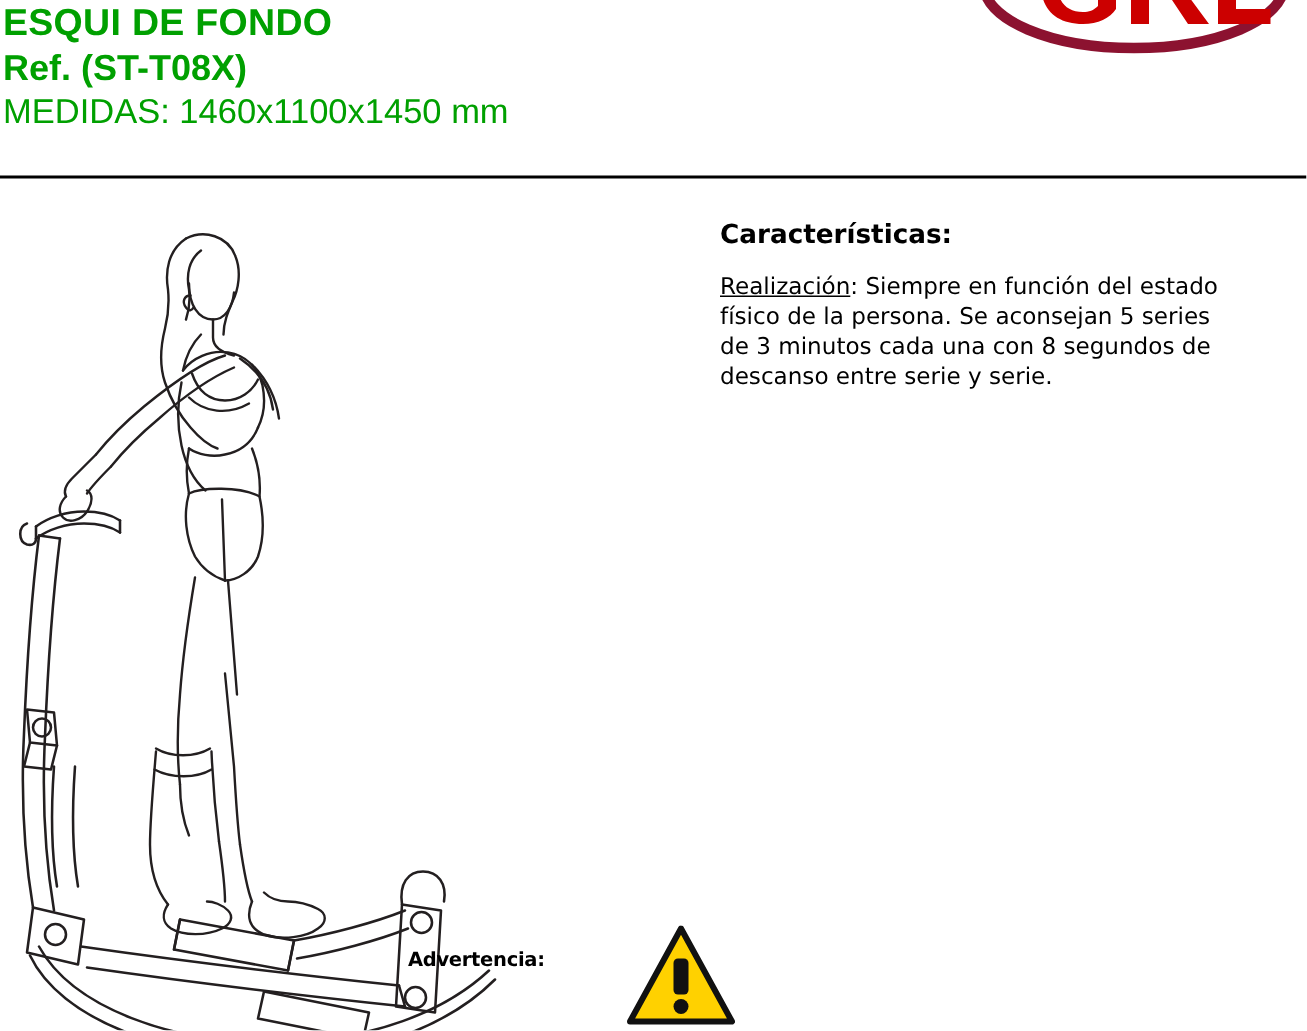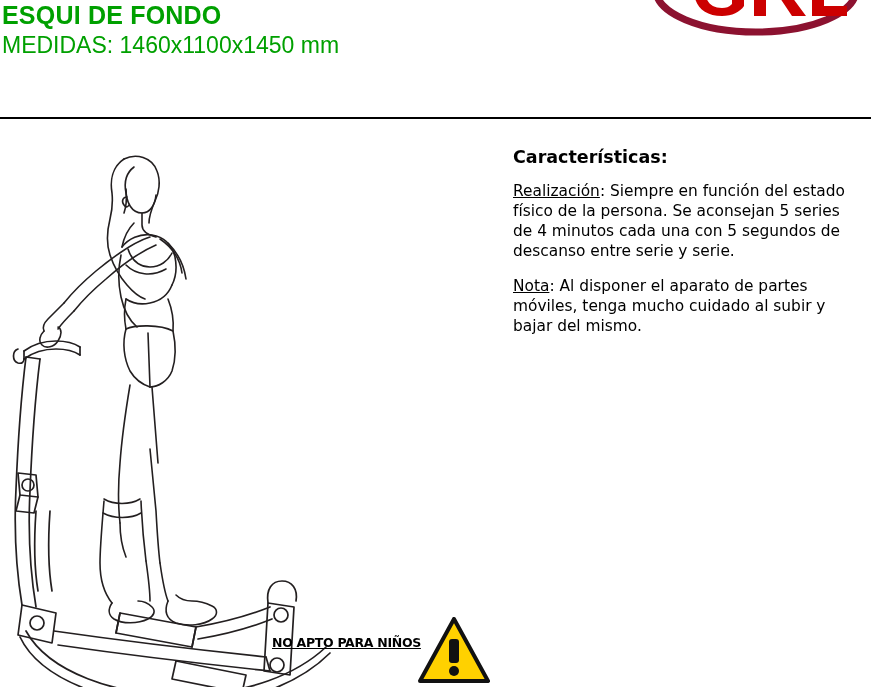--- a/index.html
+++ b/index.html
@@ -75,21 +75,21 @@
     position: absolute;
     left: 0px;
     top: 0px;
     width: 480px;
     height: 568px;
   }
 
   
   .text-col {
     position: absolute;
-    left: 513px;
+    left: 480px;
     top: 28px;
     width: 340px;
     color: #000000;
   }
   .car-heading {
     font-family: "DejaVu Sans", sans-serif;
     font-size: 17.5px;
     font-weight: bold;
     margin: 0 0 14px 0;
   }
@@ -133,20 +133,21 @@
     top: -16px;
   }
 </style>
 </head>
 <body>
 
 <div class="header">
 
   <div class="title-block">
     <div class="title-line1">ESQUI DE FONDO</div>
+    <div class="title-line2">Ref. (ST-T08X)</div>
     <div class="title-line3">MEDIDAS: 1460x1100x1450 mm</div>
   </div>
 
   <div class="logo-wrap">
     <svg width="220" height="96" viewBox="0 0 220 96" xmlns="http://www.w3.org/2000/svg">
       <ellipse cx="110" cy="30" rx="100" ry="42" fill="none" stroke="#8c1230" stroke-width="7"></ellipse>
       <path d="M72 4 C56 4 48 16 48 30 C48 46 58 56 76 56 C86 56 94 52 98 46 L98 28 L74 28 L74 38 L86 38 L86 44 C83 47 80 48 76 48 C65 48 59 41 59 30 C59 19 65 12 74 12 C80 12 85 15 87 20 L98 16 C94 8 85 4 72 4 Z" fill="#cc0000"></path>
       <path d="M108 6 L140 6 C152 6 158 13 158 22 C158 30 153 35 146 37 L160 56 L146 56 L134 38 L120 38 L120 56 L108 56 Z M120 16 L120 29 L137 29 C142 29 145 26 145 22 C145 18 142 16 137 16 Z" fill="#cc0000"></path>
       <path d="M166 6 L200 6 L200 16 L178 16 L178 25 L197 25 L197 35 L178 35 L178 46 L201 46 L201 56 L166 56 Z" fill="#cc0000"></path>
     </svg>
@@ -263,27 +264,26 @@
         <ellipse cx="160" cy="588" rx="30" ry="7"></ellipse>
       </g>
     </svg>
   </div>
 
   <div class="text-col">
     <h2 class="car-heading">Características:</h2>
 
 
 
-    <p class="para"><span class="lbl">Realización</span><span>: Siempre en función del estado físico de la persona. Se aconsejan 5 series de 4 minutos cada una con 5 segundos de descanso entre serie y serie.</span></p>
-
-    <p class="para"><span class="lbl">Nota</span><span>: Al disponer el aparato de partes móviles, tenga mucho cuidado al subir y bajar del mismo.</span></p>
+    <p class="para"><span class="lbl">Realización</span><span>: Siempre en función del estado físico de la persona. Se aconsejan 5 series de 3 minutos cada una con 8 segundos de descanso entre serie y serie.</span></p>
+
   </div>
 
   <div class="warning">
-    <p class="warn-sub">NO APTO PARA NIÑOS</p>
+    <p class="warn-title">Advertencia:</p>
     <div class="warn-icon">
       <svg width="72" height="68" viewBox="0 0 72 68" xmlns="http://www.w3.org/2000/svg">
         <path d="M36 2 L70 64 L2 64 Z" fill="#ffd100" stroke="#111111" stroke-width="4" stroke-linejoin="round"></path>
         <rect x="31" y="22" width="10" height="24" rx="3" fill="#111111"></rect>
         <circle cx="36" cy="54" r="5" fill="#111111"></circle>
       </svg>
     </div>
   </div>
 
 </div>

